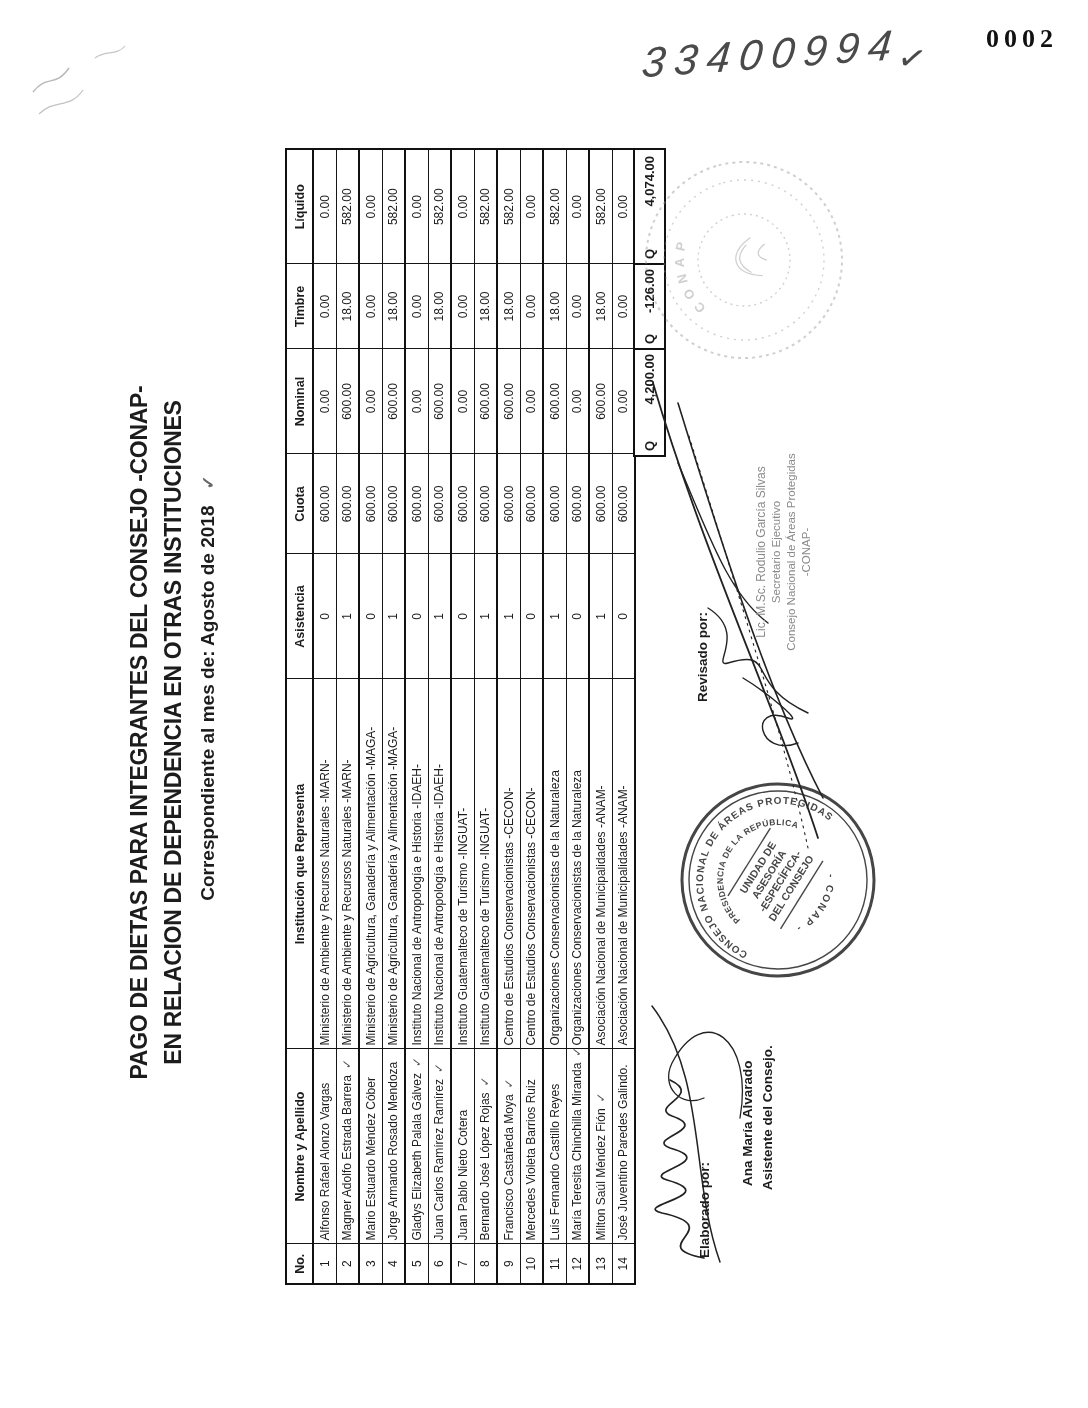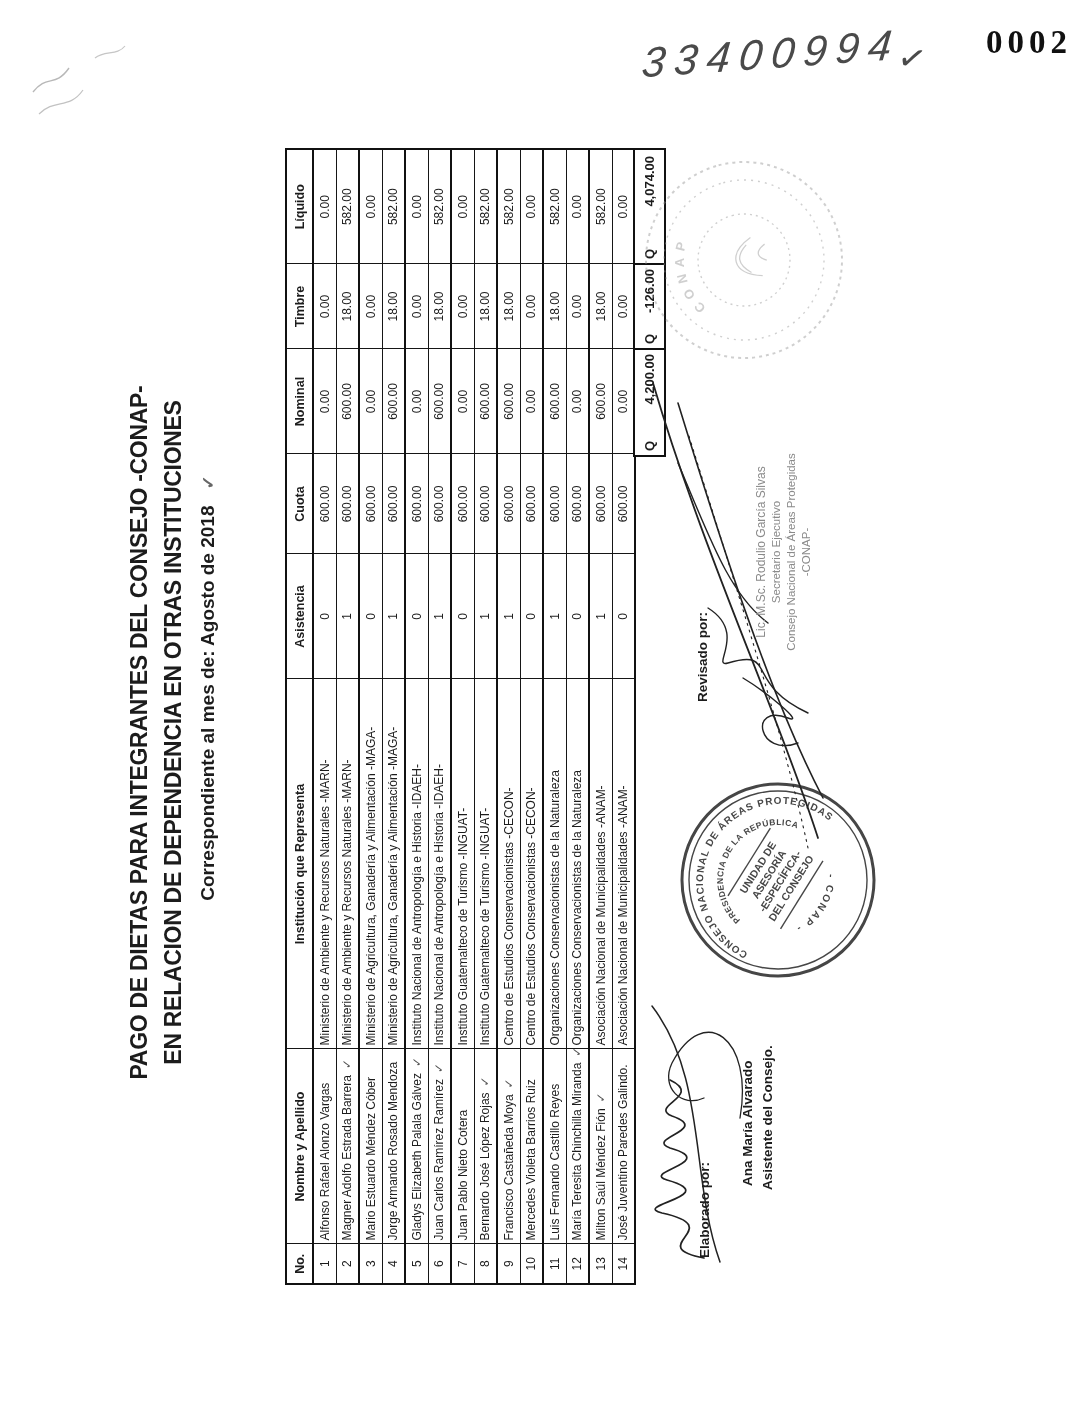--- a/index.html
+++ b/index.html
@@ -46,21 +46,21 @@
   .elab-role{left:218px;top:760px;font-size:13.5px;font-weight:bold;}
   .rev-label{left:706px;top:695px;}
   .rev-block{left:691px;top:754px;width:330px;text-align:center;color:#8a8a8a;}
   .rev-name{font-size:12px;line-height:15px;}
   .rev-line{font-size:11.5px;line-height:15px;}
   .sig{stroke:#222;fill:none;stroke-linecap:round;}
   .stamp-a-wrap{left:428px;top:678px;width:200px;height:200px;transform:rotate(32deg);opacity:.85;}
   .stamp-b-wrap{left:1042px;top:638px;width:212px;height:212px;transform:rotate(-15deg);opacity:.45;}
   
   .folio{position:absolute;left:986px;top:24px;font-family:"Liberation Serif",serif;
-         font-weight:bold;font-size:33px;letter-spacing:5px;color:#111;text-align:center;}
+         font-weight:bold;font-size:26px;letter-spacing:5px;color:#111;text-align:center;}
   .handnum{position:absolute;left:642px;top:30px;font-style:italic;color:#4a4a4a;
            font-size:42px;letter-spacing:9px;transform:rotate(-4deg) skewX(-10deg);}
   .handnum-check{position:absolute;left:898px;top:38px;color:#4a4a4a;font-size:34px;
            transform:rotate(12deg);}
   .pencil{position:absolute;left:25px;top:30px;}
 </style>
 </head>
 <body>
 
 <div id="page">

